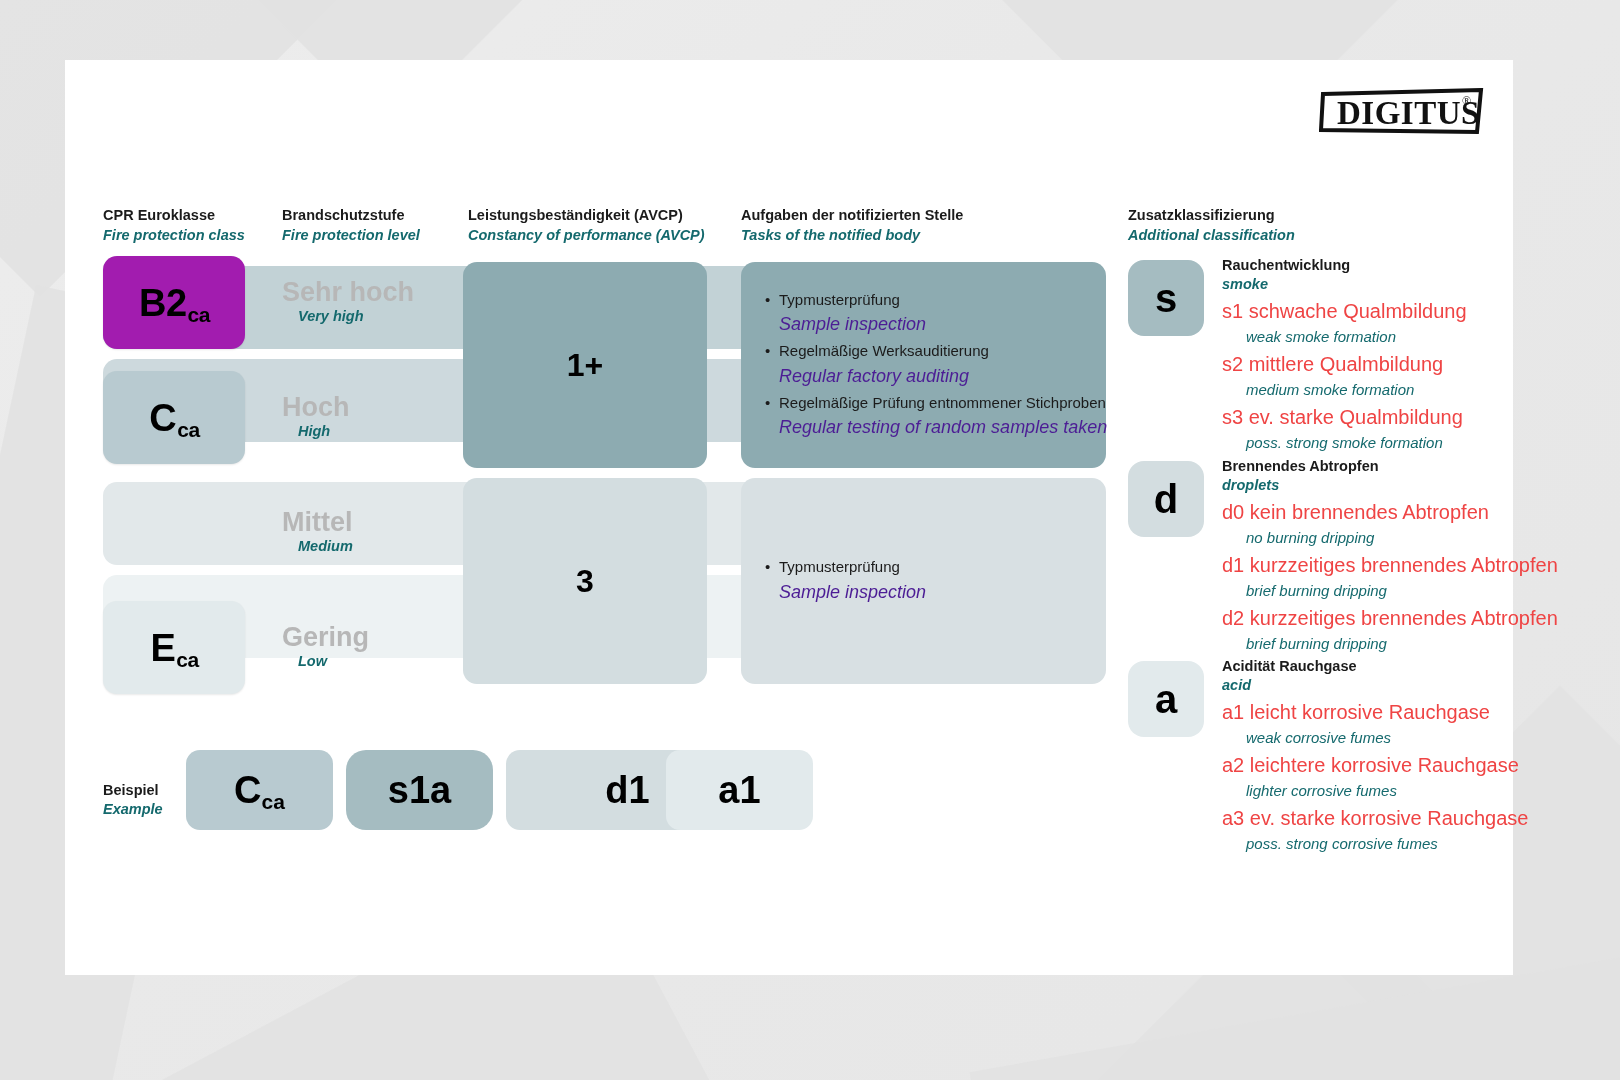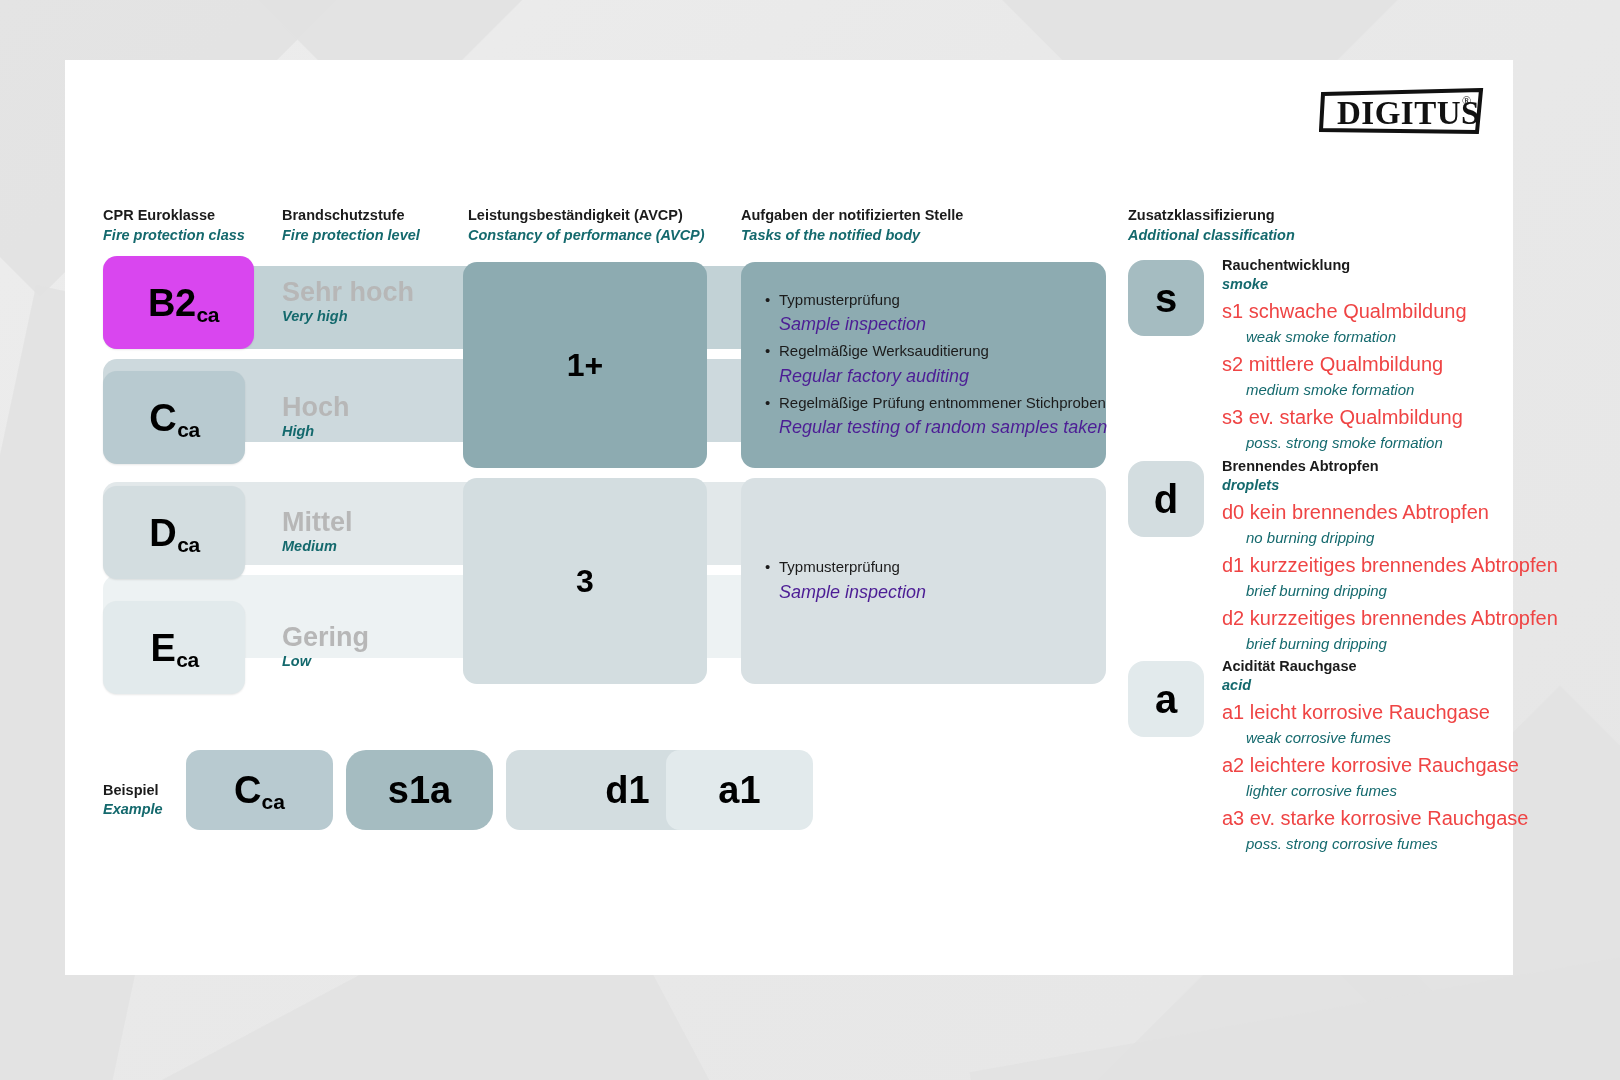--- a/index.html
+++ b/index.html
@@ -123,20 +123,21 @@
     font-weight: bold;
     color: #b7b7b7;
     line-height: 1.05;
   }
   .lvl-text .en {
     font-size: 14.5px;
     font-weight: bold;
     font-style: italic;
     color: #14696d;
     margin-top: 2px;
+    margin-left: 16px;
   }
 
   .avcp {
     position: absolute;
     left: 398px;
     width: 244px;
     border-radius: 14px;
     display: flex;
     align-items: center;
     justify-content: center;
@@ -355,28 +356,25 @@
     </div>
     <div class="tasks" style="top:418px; height:206px; background:#d8e0e3;">
       <ul>
         <li>
           <div class="de">Typmusterprüfung</div>
           <div class="en">Sample inspection</div>
         </li>
       </ul>
     </div>
 
-    <div class="classchip" style="top:196px; height:93px; background:#d946ef;padding-left:9px;">
+    <div class="classchip" style="top:196px; height:93px; background:#a21caf;">
       <span class="cls"><span>B2</span><sub>ca</sub></span>
     </div>
     <div class="classchip" style="top:311px; height:93px; background:#b8cad0;">
       <span class="cls"><span>C</span><sub>ca</sub></span>
-    </div>
-    <div class="classchip" style="top:426px; height:93px; background:#d3dde0;">
-      <span class="cls"><span>D</span><sub>ca</sub></span>
     </div>
     <div class="classchip" style="top:541px; height:93px; background:#e2eaec;">
       <span class="cls"><span>E</span><sub>ca</sub></span>
     </div>
 
     <div class="lvl-text" style="left:217px; top:218px;">
       <div class="de">Sehr hoch</div>
       <div class="en">Very high</div>
     </div>
     <div class="lvl-text" style="left:217px; top:333px;">

